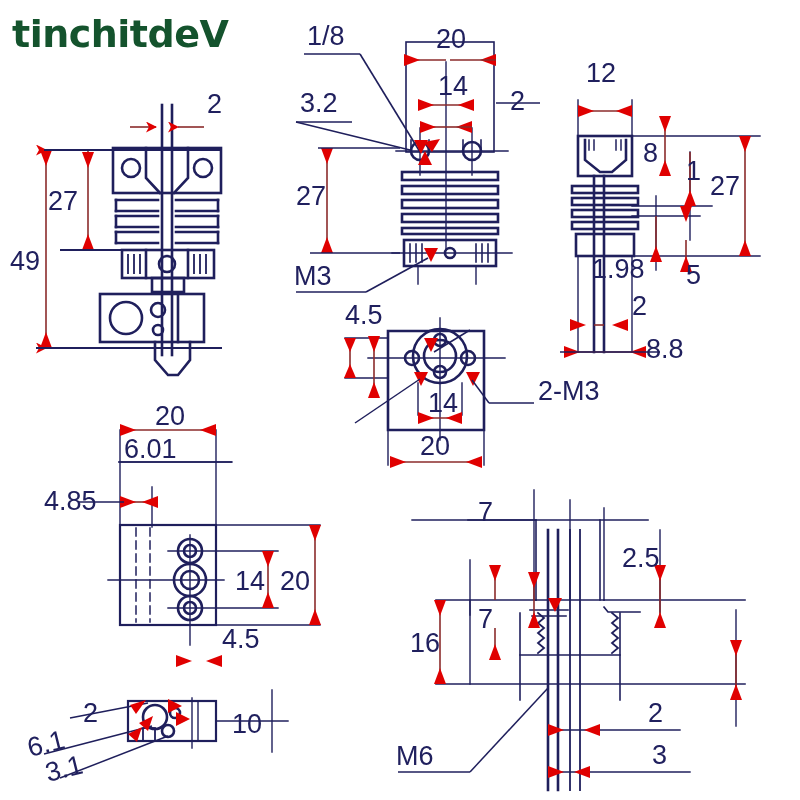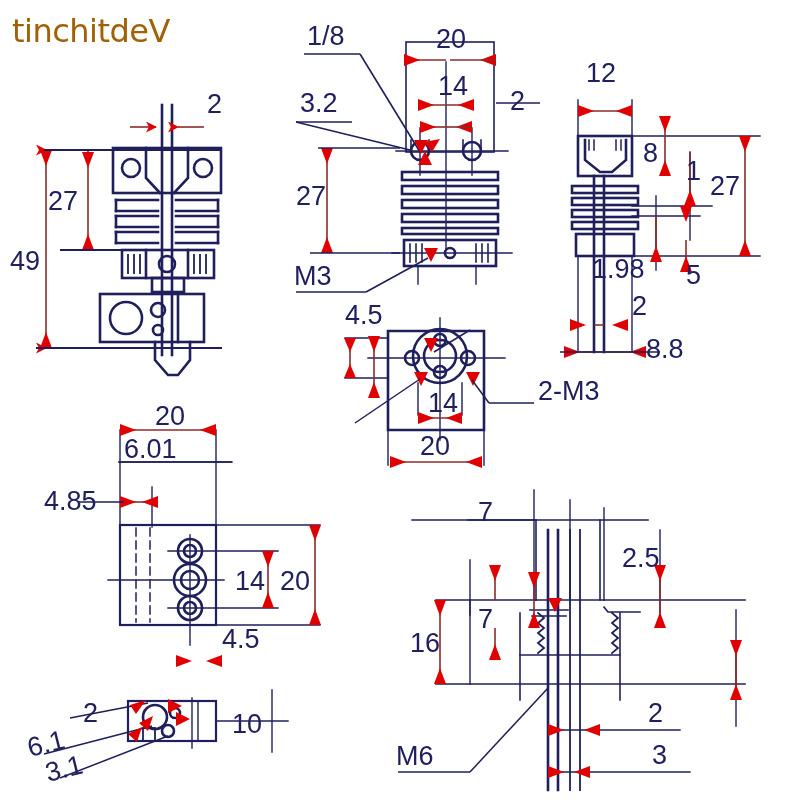--- a/index.html
+++ b/index.html
@@ -1,22 +1,22 @@
 <!DOCTYPE html>
 <html><head>
 <meta charset="utf-8">
 <title>Hotend Technical Drawing</title>
 <style>
   html,body{margin:0;padding:0;background:#ffffff;}
   body{width:800px;height:800px;position:relative;overflow:hidden;
        font-family:"Liberation Sans","DejaVu Sans",sans-serif;}
   #sheet{position:absolute;left:0;top:0;width:800px;height:800px;}
   #svgroot{position:absolute;left:0;top:0;width:800px;height:800px;}
-  .wm{position:absolute;left:12px;top:12px;font-size:32px;font-weight:normal;
-      color:#a16207;letter-spacing:-0.5px;font-family:"DejaVu Sans",sans-serif;
+  .wm{position:absolute;left:12px;top:12px;font-size:38px;font-weight:bold;
+      color:#14532d;letter-spacing:-0.5px;font-family:"DejaVu Sans",sans-serif;
       user-select:none;}
   text{font-family:"Liberation Sans","DejaVu Sans",sans-serif;}
 </style>
 </head>
 <body>
 
 <div id="sheet">
 
   <div class="wm">tinchitdeV</div>
 

